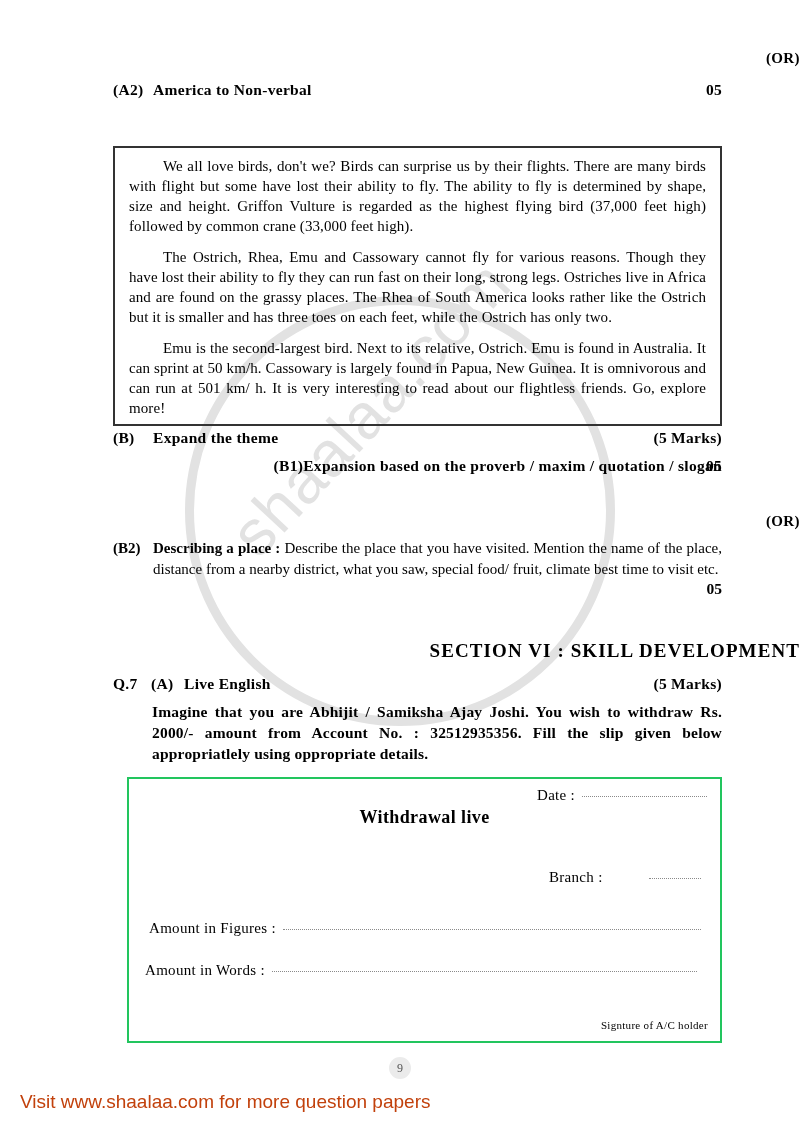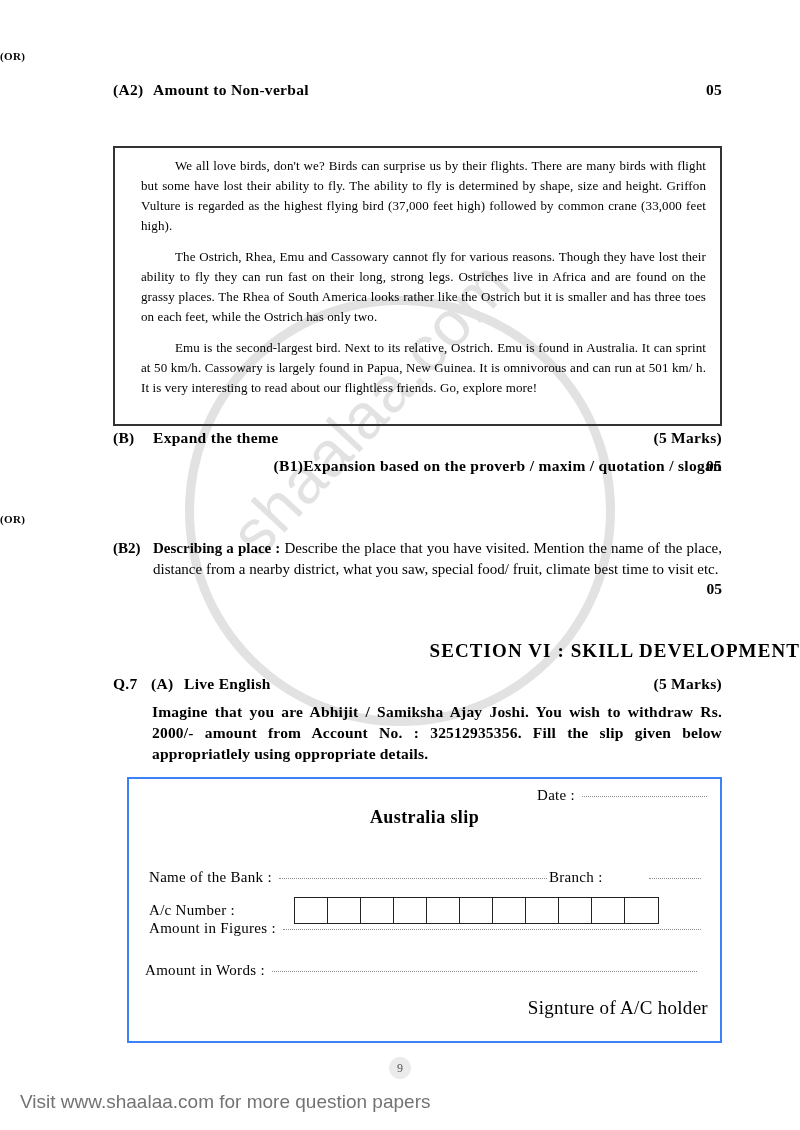--- a/index.html
+++ b/index.html
@@ -53,23 +53,23 @@
   
   .content {
     position: relative;
     z-index: 2;
   }
 
   .abs { position: absolute; }
 
   .center-or {
     width: 800px;
-    text-align: left;
-    font-weight: bold;
-    font-size: 11px;
+    text-align: right;
+    font-weight: bold;
+    font-size: 15px;
     letter-spacing: 0.4px;
   }
 
   .q-line {
     font-size: 15.5px;
     font-weight: bold;
     letter-spacing: 0.3px;
   }
   .tag {
     display: inline-block;
@@ -92,22 +92,22 @@
     letter-spacing: 0.2px;
   }
 
   
   .passage-box {
     border: 2px solid #333;
     box-sizing: border-box;
     padding: 8px 14px 10px 14px;
   }
   .passage-box p {
-    margin: 0 0 11px 12px;
-    font-size: 13px;
+    margin: 0 0 11px 0;
+    font-size: 15px;
     line-height: 20px;
     text-align: justify;
     text-align-last: left;
     text-indent: 34px;
     letter-spacing: 0.1px;
     font-family: Liberation Serif, serif;
   }
   .passage-box p:last-child { margin-bottom: 0; }
 
   
@@ -123,21 +123,21 @@
   .section-head {
     width: 800px;
     text-align: center;
     font-weight: bold;
     font-size: 19px;
     letter-spacing: 1.1px;
   }
 
   
   .slip-box {
-    border: 2px solid #3b82f6;
+    border: 2px solid #22c55e;
     box-sizing: border-box;
     position: relative;
   }
   .slip-title {
     position: absolute;
     left: 0; right: 0;
     top: 28px;
     text-align: center;
     font-size: 18px;
     font-weight: bold;
@@ -167,22 +167,22 @@
   .acct-cell {
     width: 33px;
     height: 25px;
     border-right: 1.5px solid #222;
     box-sizing: border-box;
   }
   .acct-cell:last-child { border-right: none; }
   .sign-line {
     position: absolute;
     right: 12px;
-    bottom: 22px;
-    font-size: 19px;
+    bottom: 10px;
+    font-size: 11px;
     letter-spacing: 0.3px;
   }
 
   
   .page-num {
     position: absolute;
     left: 50%;
     transform: translateX(-50%);
     width: 22px;
     height: 22px;
@@ -191,40 +191,40 @@
     background: #ebebeb;
     border-radius: 50%;
     font-size: 12px;
     color: #555;
   }
   .footer-note {
     position: absolute;
     left: 20px;
     font-family: "Liberation Sans", sans-serif;
     font-size: 19px;
-    color: #737373;
+    color: #c2410c;
   }
 </style>
 </head>
 <body>
 
 <div id="page">
 
   <div class="wm-wrap">
     <div class="wm-circle"></div>
     <div class="wm-text">shaalaa.com</div>
   </div>
 
   <div class="content">
 
     <div class="abs center-or" style="left:0; top:50px;">(OR)</div>
 
     <div class="abs" style="left:113px; top:81px; width:609px;">
       <div class="q-line" style="position:relative;">
-        <span class="tag">(A2)</span><span>Amount to  Non-verbal</span>
+        <span class="tag">(A2)</span><span>America to  Non-verbal</span>
         <span class="marks-right">05</span>
       </div>
     </div>
 
 
     <div class="abs passage-box" style="left:113px; top:146px; width:609px; height:280px;">
       <p>We all love birds, don't we? Birds can surprise us by their flights. There are many birds with flight but some have lost their ability to fly. The ability to fly is determined by shape, size and height. Griffon Vulture is regarded as the highest flying bird (37,000 feet high) followed by common crane (33,000 feet high).</p>
       <p>The Ostrich, Rhea, Emu and Cassowary cannot fly for various reasons. Though they have lost their ability to fly they can run fast on their long, strong legs. Ostriches live in Africa and are found on the grassy places. The Rhea of South America looks rather like the Ostrich but it is smaller and has three toes on each feet, while the Ostrich has only two.</p>
       <p>Emu is the second-largest bird. Next to its relative, Ostrich. Emu is found in Australia. It can sprint at 50 km/h. Cassowary is largely found in Papua, New Guinea. It is omnivorous and can run at 501 km/ h. It is very interesting to read about our flightless friends. Go, explore more!</p>
     </div>
@@ -264,48 +264,28 @@
 
     <div class="abs instr" style="left:152px; top:701px; width:570px;">Imagine  that  you  are  Abhijit  /  Samiksha  Ajay  Joshi.  You  wish  to  withdraw  Rs. 2000/-  amount  from  Account  No. : 32512935356.  Fill  the  slip  given  below  appropriatlely  using  oppropriate  details.</div>
 
     <div class="abs slip-box" style="left:127px; top:777px; width:595px; height:266px;">
 
       <div class="slip-row" style="left:408px; top:8px; width:170px;">
         <span class="slip-label">Date :</span>
         <span class="dots"></span>
       </div>
 
-      <div class="slip-title">Australia  slip</div>
-
-
-      <div class="slip-row" style="left:20px; top:90px; width:398px;">
-        <span class="slip-label">Name of the Bank :</span>
-        <span class="dots"></span>
-      </div>
+      <div class="slip-title">Withdrawal  live</div>
+
+
       <div class="slip-row" style="left:420px; top:90px; width:152px;gap:39px;">
         <span class="slip-label">Branch :</span>
         <span class="dots"></span>
       </div>
 
-      <div class="slip-row" style="left:20px; top:118px; align-items:center;">
-        <span class="slip-label" style="width:145px;">A/c  Number :</span>
-        <span class="acct-boxes">
-          <span class="acct-cell"></span>
-          <span class="acct-cell"></span>
-          <span class="acct-cell"></span>
-          <span class="acct-cell"></span>
-          <span class="acct-cell"></span>
-          <span class="acct-cell"></span>
-          <span class="acct-cell"></span>
-          <span class="acct-cell"></span>
-          <span class="acct-cell"></span>
-          <span class="acct-cell"></span>
-          <span class="acct-cell"></span>
-        </span>
-      </div>
 
       <div class="slip-row" style="left:20px; top:141px; width:552px;">
         <span class="slip-label">Amount  in  Figures :</span>
         <span class="dots"></span>
       </div>
 
       <div class="slip-row" style="left:16px; top:183px; width:552px;">
         <span class="slip-label">Amount  in  Words :</span>
         <span class="dots"></span>
       </div>

